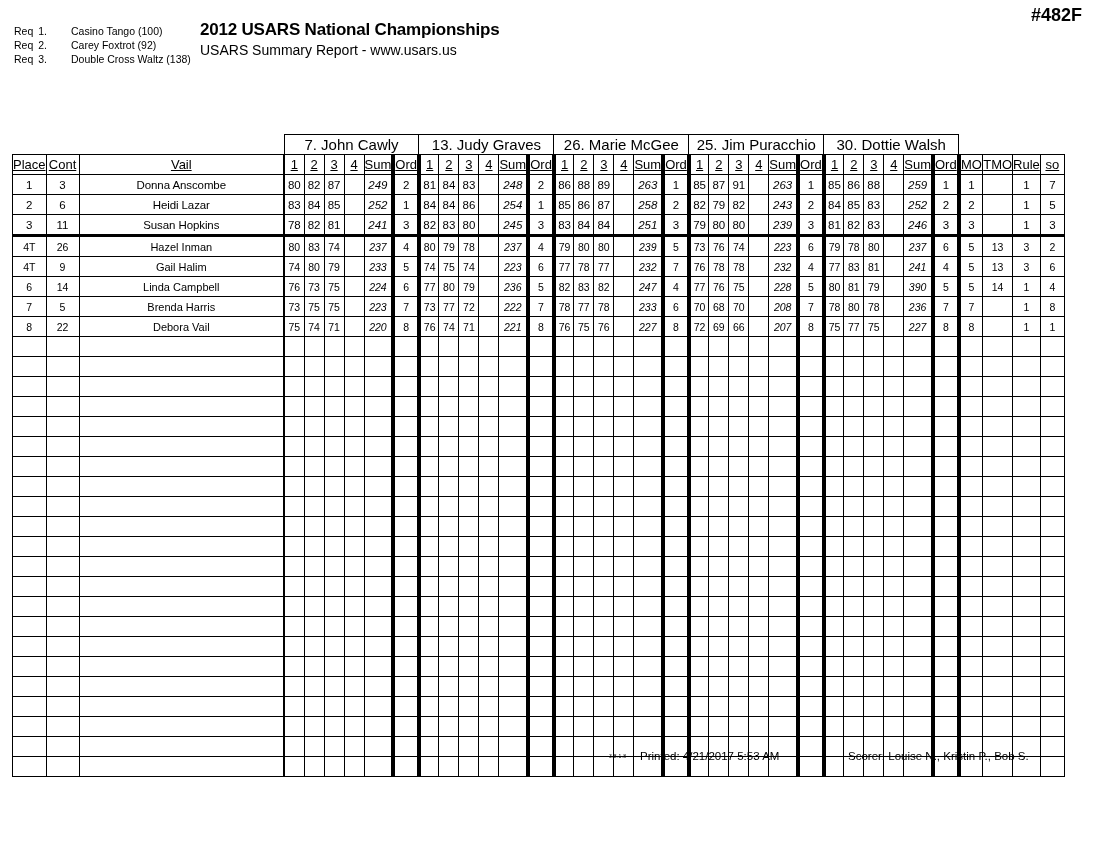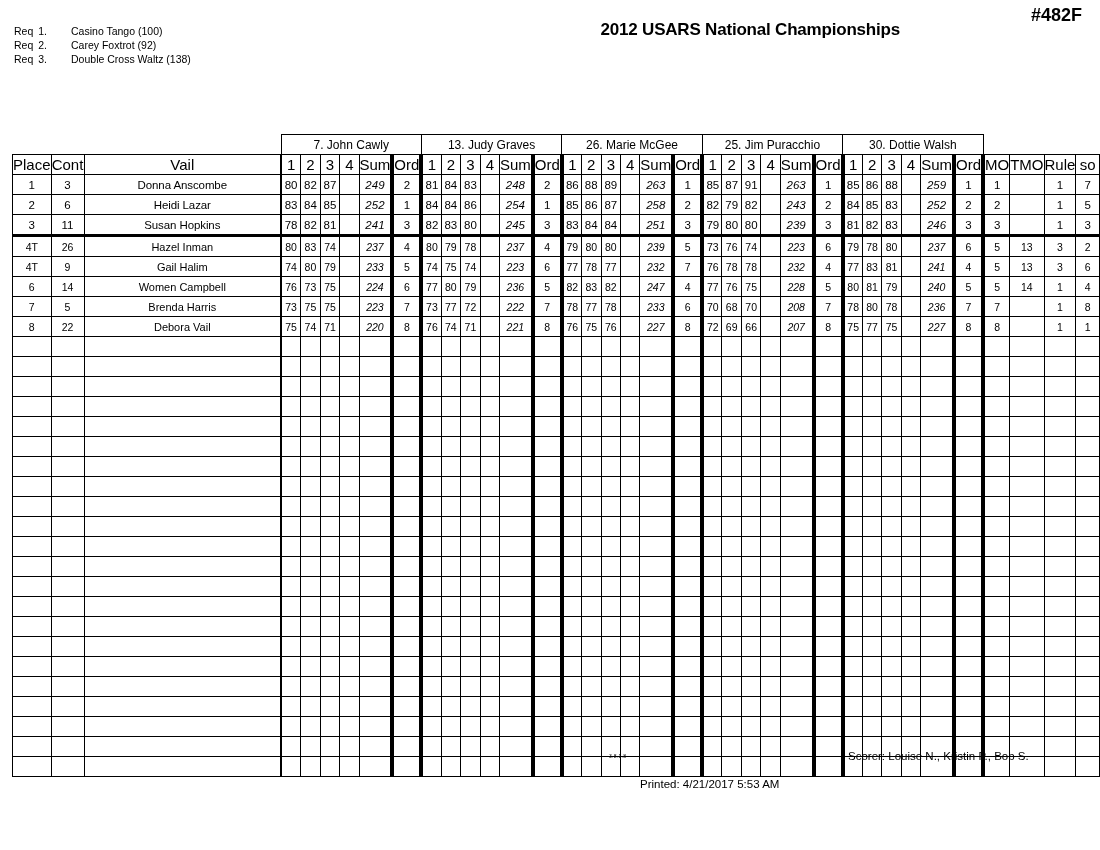--- a/index.html
+++ b/index.html
@@ -29,21 +29,21 @@
   .req-label { display: inline-block; }
   .req-num { display: inline-block; margin-left: 5px; }
   .req-name { display: inline-block; margin-left: 24px; }
 
   
   #header-block {
     position: absolute;
     left: 200px;
     top: 20px;
     width: 700px;
-    text-align: right;
+    text-align: left;
   }
   #event-title {
     font-size: 17px;
     font-weight: bold;
     line-height: 20px;
     letter-spacing: -0.2px;
   }
   #venue-line {
     font-size: 13.5px;
     line-height: 18px;
@@ -90,28 +90,29 @@
   
   tr.judge-row td {
     height: 21px;
     border: none;
   }
   td.jn-blank { border: none !important; }
   td.judge-name {
     border: 1px solid #000 !important;
     text-align: left;
     padding-left: 5px;
-    font-size: 12px;
+    font-size: 15px;
   }
   td.tail-blank { border: none !important; }
 
   
   tr.colhead-row td {
     height: 20px;
-    font-size: 15px;
+    font-size: 13px;
+    text-decoration: underline;
   }
   td.c-place, td.c-cont { text-align: center; }
   td.c-name { text-align: left; padding-left: 5px; }
 
   
   td.ord {
     border-left: 4px solid #000 !important;
     border-right: 4px solid #000 !important;
     font-weight: bold;
   }
@@ -148,39 +149,39 @@
     position: absolute;
     left: 597px;
     top: 3px;
     font-size: 5px;
     letter-spacing: 0.3px;
   }
   #printed-text {
     position: absolute;
     left: 628px;
     top: 0px;
-    margin-top: 28px;
   }
   #scorer-text {
     position: absolute;
     left: 836px;
     top: 0px;
   }
 </style>
 </head>
 <body>
 
 <div id="req-block">
     <span class="req-line"><span class="req-label">Req</span><span class="req-num">1.</span><span class="req-name">Casino Tango (100)</span></span>
     <span class="req-line"><span class="req-label">Req</span><span class="req-num">2.</span><span class="req-name">Carey Foxtrot (92)</span></span>
     <span class="req-line"><span class="req-label">Req</span><span class="req-num">3.</span><span class="req-name">Double Cross Waltz (138)</span></span>
   </div>
 
 <div id="header-block">
   <div id="event-title">2012 USARS National Championships</div>
+  <div id="report-line">USARS Summary Report - www.usars.us</div>
 </div>
 <div id="event-number">#482F</div>
 
 <table id="score-table">
   <colgroup id="score-colgroup">
       <col style="width: 33px;">
       <col style="width: 33px;">
       <col style="width: 205px;">
       <col style="width: 20px;">
       <col style="width: 20px;">
@@ -457,21 +458,21 @@
         <td class="sum">241</td>
         <td class="ord">4</td>
         <td class="num">5</td>
         <td class="num">13</td>
         <td class="num">3</td>
         <td class="num">6</td>
       </tr>
       <tr class="data-row">
         <td class="c-place">6</td>
         <td class="c-cont">14</td>
-        <td class="name-cell">Women Campbell</td>
+        <td class="name-cell">Linda Campbell</td>
         <td class="num blockstart">76</td>
         <td class="num">73</td>
         <td class="num">75</td>
         <td class="num"></td>
         <td class="sum">224</td>
         <td class="ord">6</td>
         <td class="num blockstart">77</td>
         <td class="num">80</td>
         <td class="num">79</td>
         <td class="num"></td>
@@ -486,21 +487,21 @@
         <td class="num blockstart">77</td>
         <td class="num">76</td>
         <td class="num">75</td>
         <td class="num"></td>
         <td class="sum">228</td>
         <td class="ord">5</td>
         <td class="num blockstart">80</td>
         <td class="num">81</td>
         <td class="num">79</td>
         <td class="num"></td>
-        <td class="sum">240</td>
+        <td class="sum">390</td>
         <td class="ord">5</td>
         <td class="num">5</td>
         <td class="num">14</td>
         <td class="num">1</td>
         <td class="num">4</td>
       </tr>
       <tr class="data-row">
         <td class="c-place">7</td>
         <td class="c-cont">5</td>
         <td class="name-cell">Brenda Harris</td>

